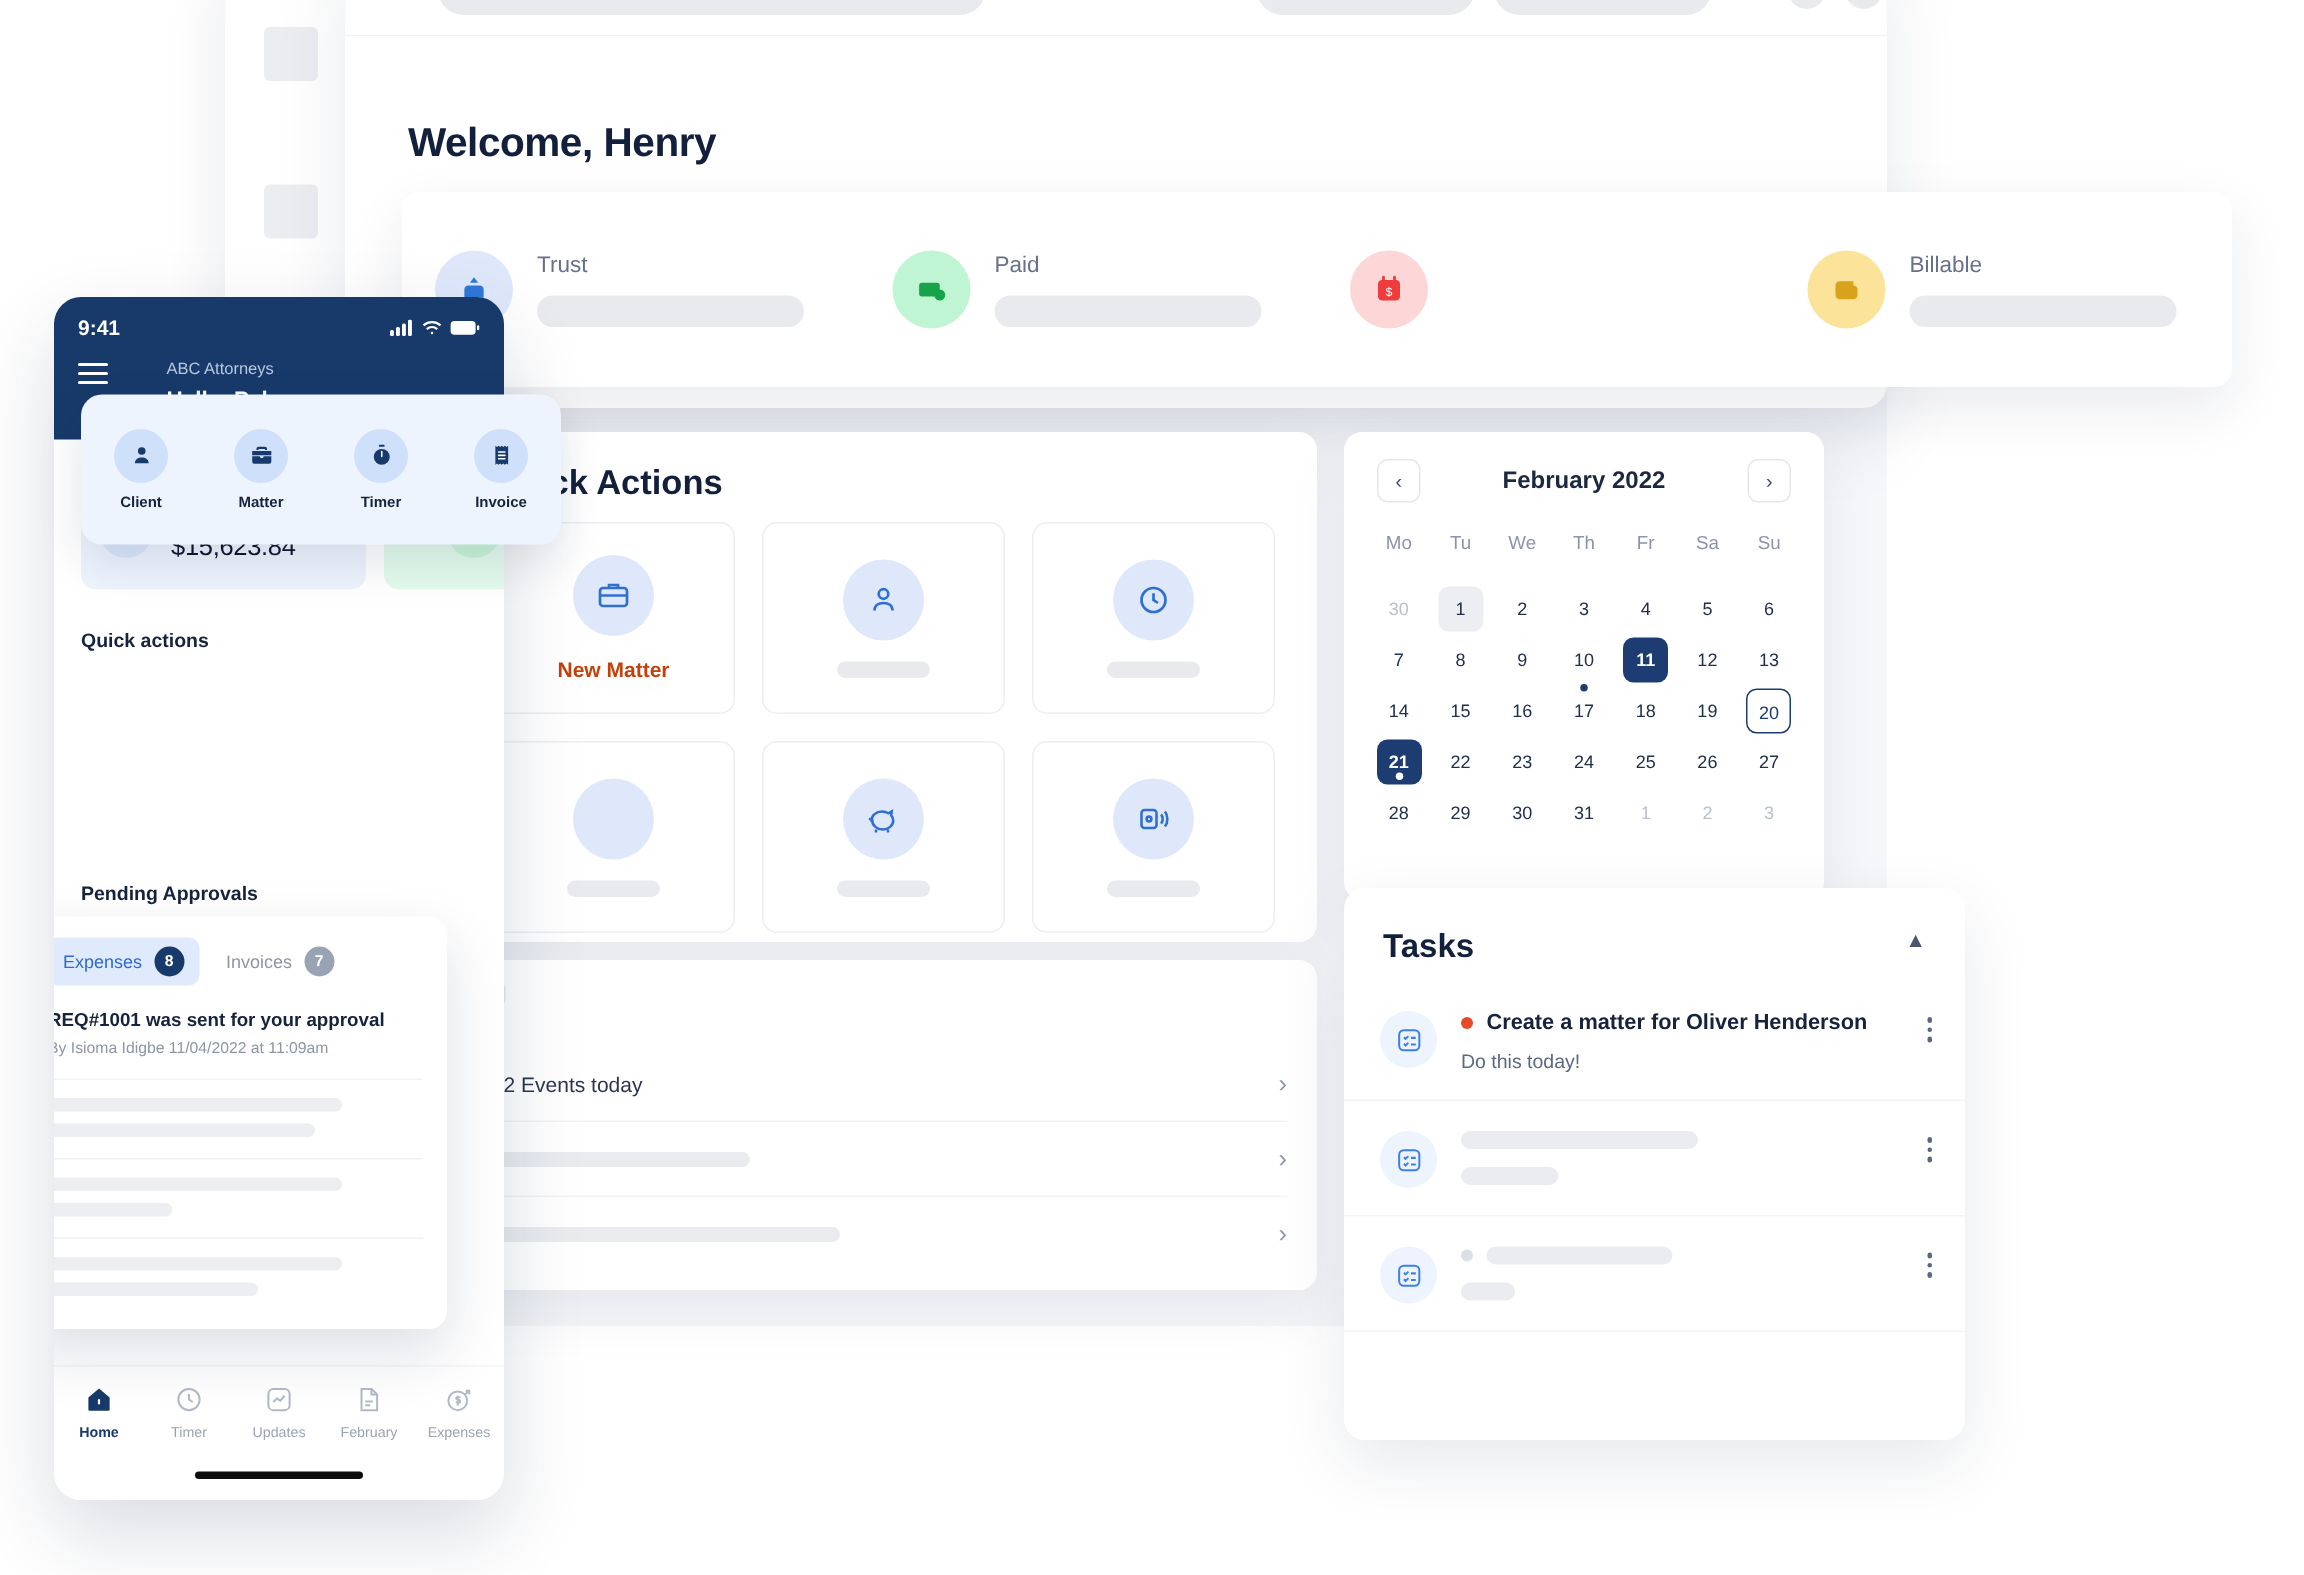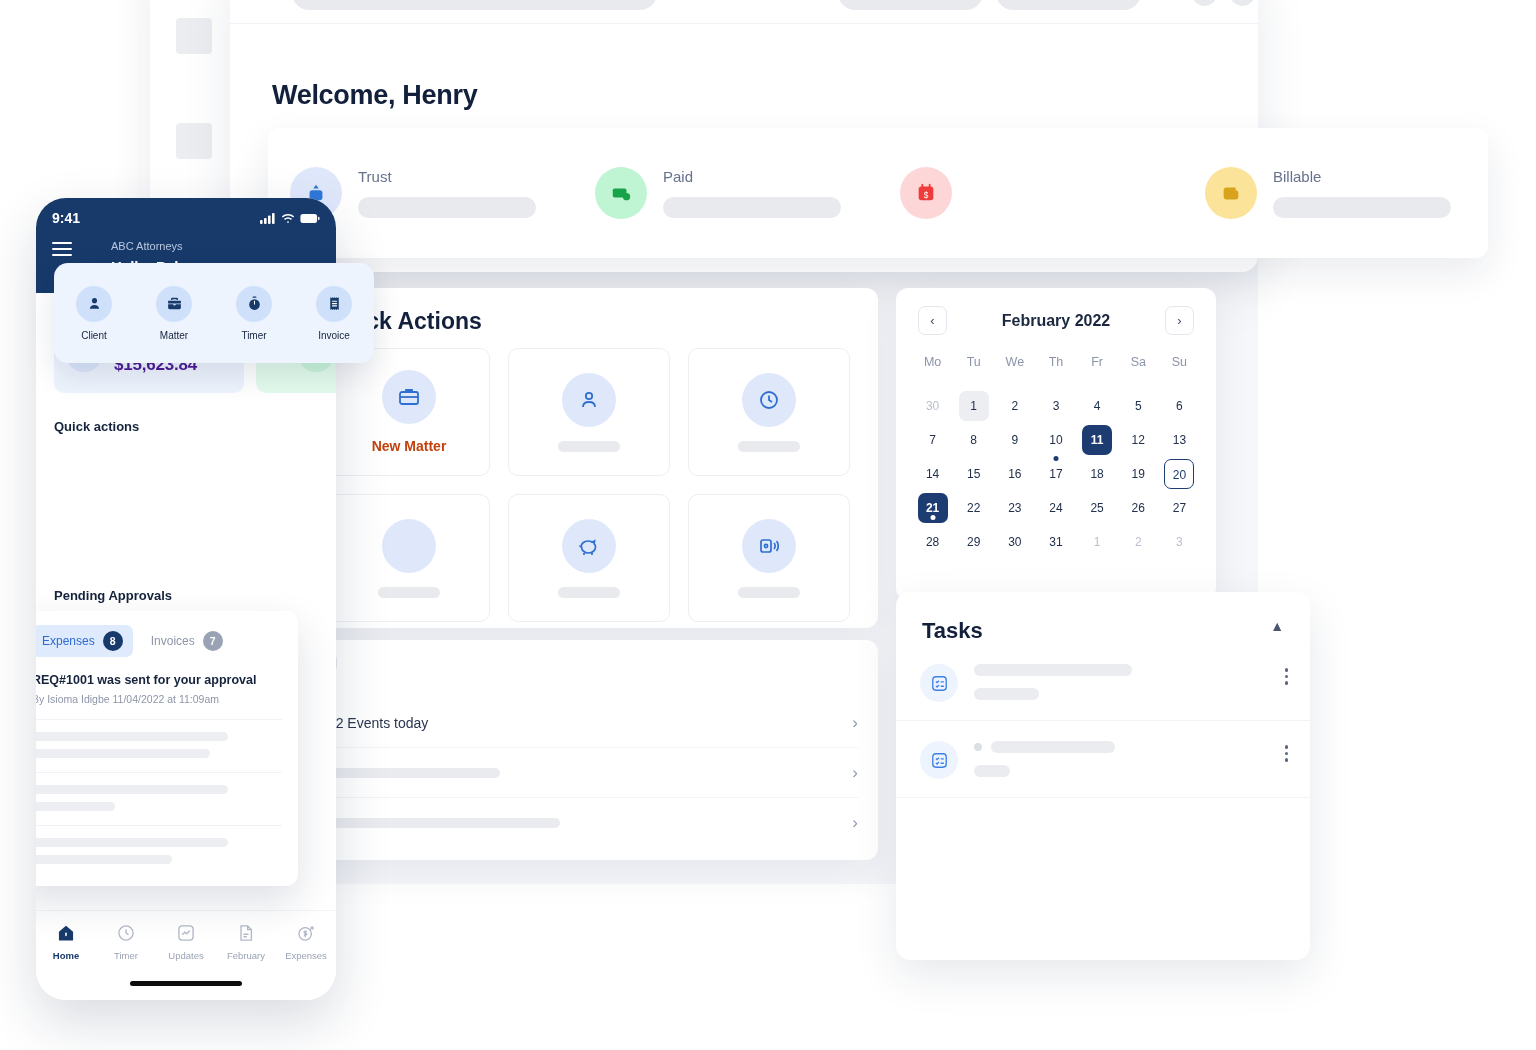--- a/index.html
+++ b/index.html
@@ -162,21 +162,21 @@
   .task-dot.grey { background:#dcdfe5; }
   .task-title { font-size:14.5px; font-weight:600; color:#17233d; }
   .task-sub { font-size:13px; color:#5c6782; margin-top:10px; }
   .task-ph { height:12px; background:#eaecf0; border-radius:6px; }
   .kebab { display:flex; flex-direction:column; gap:3px; padding-top:6px; }
   .kebab i { width:3.5px; height:3.5px; border-radius:50%; background:#5b6782; display:block; }
 
   
   .phone {
     position:absolute; left:36px; top:198px; width:300px; height:802px;
-    background:#fff; border-radius:30px;
+    background:#fff; border-radius:18px;
     box-shadow: 0 22px 54px rgba(20,35,70,.16);
     overflow:hidden;
   }
   .phone-header { background:#173a6a; height:95px; padding:12px 16px 0; position:relative; }
   .status-row { display:flex; align-items:center; justify-content:space-between; color:#fff; }
   .status-time { font-size:14px; font-weight:700; }
   .status-icons { display:flex; align-items:center; gap:5px; }
   .hamb { position:absolute; left:16px; top:44px; width:20px; }
   .hamb i { display:block; height:2px; background:#ffffff; margin-bottom:4px; border-radius:1px; }
   .phone-org { position:absolute; left:75px; top:42px; font-size:11px; color:#b9c7de; }
@@ -184,30 +184,31 @@
 
   .ph-cards { display:flex; gap:12px; padding:22px 18px 0; }
   .ph-card {
     background:#eef4fd; border-radius:10px; padding:14px 12px;
     display:flex; align-items:center; gap:12px; flex:0 0 auto; width:190px; height:78px;
   }
   .ph-card.green { background:#e3fbec; width:120px; justify-content:center;}
   .ph-card-ic { width:36px; height:36px; border-radius:50%; background:#dbe7fb; display:flex; align-items:center; justify-content:center;}
   .ph-card-ic.green { background:#c9f5d9; }
   .ph-card-label { font-size:12px; color:#5f6a83; margin-bottom:7px; }
-  .ph-card-value { font-size:17px; font-weight:700; color:#4c1d95; letter-spacing:-.2px;}
+  .ph-card-value { font-size:17px; font-weight:400; color:#0f172a; letter-spacing:-.2px;}
 
   .ph-sec-title { padding:26px 0 0 18px; font-size:13px; font-weight:700; color:#16233d; }
 
   .qa-float {
     position:absolute; left:54px; top:263px; width:320px; height:100px;
     background:#eef4fd; border-radius:14px;
     box-shadow: 0 12px 30px rgba(20,35,70,.12);
     display:flex; align-items:center; justify-content:space-around;
     z-index: 6;
+    font-weight: bold;
   }
   .qaf-item { display:flex; flex-direction:column; align-items:center; }
   .qaf-circle { width:36px; height:36px; border-radius:50%; background:#cfe0fa; display:flex; align-items:center; justify-content:center; }
   .qaf-label { font-size:10px; color:#16233d; margin-top:8px; }
 
   .ph-sec-title2 { position:absolute; left:18px; top:390px; font-size:13px; font-weight:700; color:#16233d; }
 
   .approvals {
     position:absolute; left:-20px; top:413px; width:282px; height:275px;
     background:#fff; border-radius:12px;
@@ -445,20 +446,40 @@
         <div class="cal-day muted">3</div>
       </div>
   </div>
 
   <div class="tasks-card">
     <div class="tasks-head">
       <div class="tasks-title">Tasks</div>
       <div class="caret-up">▲</div>
     </div>
 
+    <div class="task-row" style="margin-top:10px">
+      <div class="task-ic">
+        <svg width="19" height="19" viewBox="0 0 24 24" fill="none" stroke="#3d80e8" stroke-width="1.7">
+          <rect x="3.5" y="3.5" width="17" height="17" rx="4"></rect>
+          <path d="M7.5 9.5l1.4 1.4 2.4-2.4M13.5 10h4M7.5 15l1.4 1.4 2.4-2.4M13.5 15.5h4"></path>
+        </svg>
+      </div>
+      <div class="task-main">
+        <div class="task-title-line">
+          <span class="task-dot"></span>
+          <span class="task-title">Create a matter for Oliver Henderson</span>
+        </div>
+        <div class="task-sub">Do this today!</div>
+      </div>
+      <div class="kebab">
+          <i></i>
+          <i></i>
+          <i></i>
+        </div>
+    </div>
 
     <div class="task-row">
       <div class="task-ic">
         <svg width="19" height="19" viewBox="0 0 24 24" fill="none" stroke="#3d80e8" stroke-width="1.7">
           <rect x="3.5" y="3.5" width="17" height="17" rx="4"></rect>
           <path d="M7.5 9.5l1.4 1.4 2.4-2.4M13.5 10h4M7.5 15l1.4 1.4 2.4-2.4M13.5 15.5h4"></path>
         </svg>
       </div>
       <div class="task-main">
         <div class="task-ph" style="width:158px"></div>

